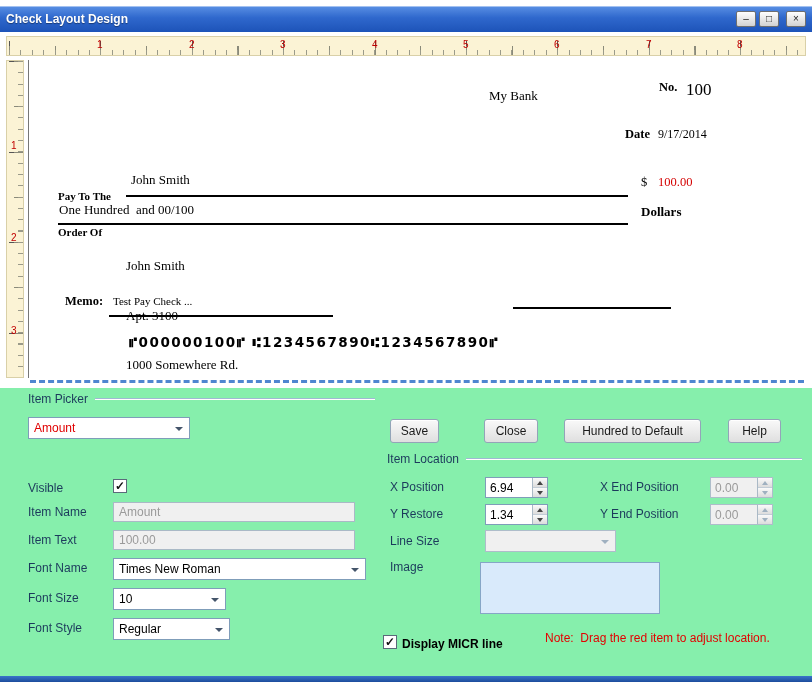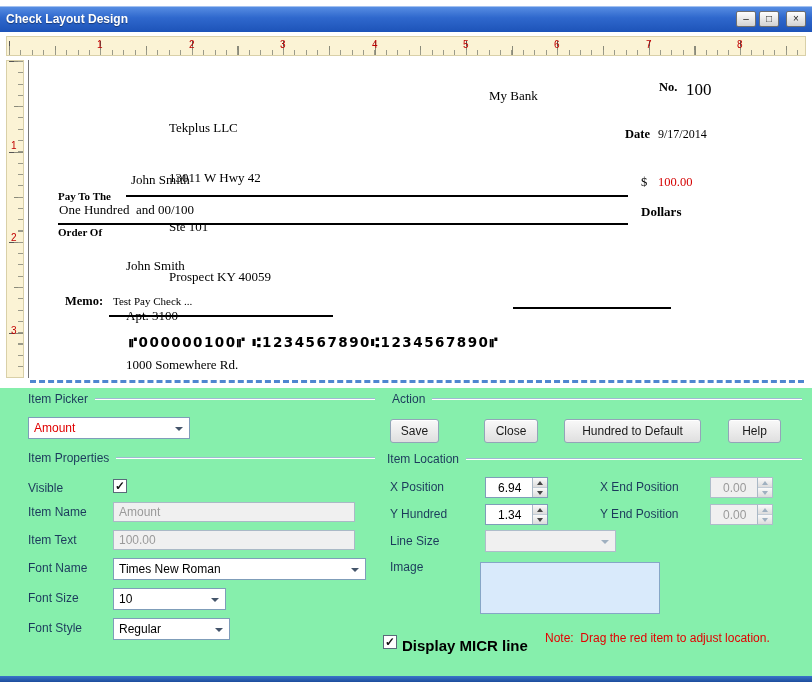--- a/index.html
+++ b/index.html
@@ -97,21 +97,21 @@
     border-top:4px solid #44546a; }
   .ddl.red { color:#e00000; }
   .ddl.disabled { background:#f0f0f0; color:#9a9a9a; border-color:#aebdca; cursor:default; }
   .ddl.disabled .arrow { border-top-color:#9fb0c0; }
 
   .tbox { position:absolute; height:20px; background:#f0f0f0; border:1px solid #aab9c6;
     font-size:12px; color:#9a9a9a; padding:2px 5px; white-space:pre; }
 
   .spinner { position:absolute; width:63px; height:21px; background:#fff;
     border:1px solid #7f9db9; display:flex; }
-  .spinner .val { flex:1; font-size:12px; padding:3px 0 0 12px; color:#000; }
+  .spinner .val { flex:1; font-size:12px; padding:3px 0 0 4px; color:#000; }
   .spinner .btns { width:15px; display:flex; flex-direction:column;
     border-left:1px solid #aab9c6; }
   .spinner .sb { flex:1; border:none; padding:0; background:linear-gradient(#fafafa,#dcdcdc);
     display:flex; align-items:center; justify-content:center; cursor:pointer; }
   .spinner .sb + .sb { border-top:1px solid #c2ccd6; }
   .tri-up { width:0; height:0; border-left:3px solid transparent;
     border-right:3px solid transparent; border-bottom:4px solid #444; }
   .tri-down { width:0; height:0; border-left:3px solid transparent;
     border-right:3px solid transparent; border-top:4px solid #444; }
   .spinner.disabled { background:#f0f0f0; border-color:#aebdca; }
@@ -119,21 +119,21 @@
   .spinner.disabled .tri-up { border-bottom-color:#9fb0c0; }
   .spinner.disabled .tri-down { border-top-color:#9fb0c0; }
 
   .cb { position:absolute; width:14px; height:14px; background:#fff;
     border:1px solid #5a6a7a; font-size:12px; line-height:12px; text-align:center;
     color:#111; font-weight:bold; cursor:pointer; }
 
   .imgbox { position:absolute; left:480px; top:174px; width:180px; height:52px;
     background:#d9eafb; border:1px solid #86a6c6; }
 
-  .micr-cb-label { position:absolute; left:402px; top:249px; font-size:15px;
+  .micr-cb-label { position:absolute; left:402px; top:249px; font-size:12px;
     font-weight:bold; color:#000; }
   .note { position:absolute; left:545px; top:243px; font-size:12px;
     color:#e30000; white-space:pre; }
 </style>
 </head>
 <body>
 
 <div class="window">
 
   <div class="titlebar">
@@ -156,26 +156,20 @@
     <span class="rnum" style="left:730px;top:2px">8</span>
   </div>
 
   <div class="ruler-v">
     <span class="rnum" style="left:4px;top:79px">1</span>
     <span class="rnum" style="left:4px;top:171px">2</span>
     <span class="rnum" style="left:4px;top:264px">3</span>
   </div>
 
   <div class="check">
-    <div class="t company">
-      <div>Tekplus LLC</div>
-      <div>13011 W Hwy 42</div>
-      <div>Ste 101</div>
-      <div>Prospect KY 40059</div>
-    </div>
     <span class="t bank">My Bank</span>
     <span class="t no-l">No.</span>
     <span class="t no-v">100</span>
     <span class="t date-l">Date</span>
     <span class="t date-v">9/17/2014</span>
     <div class="t payto">
       <div>Pay To The</div>
       <div>Order Of</div>
     </div>
     <span class="t payee">John Smith</span>
@@ -199,39 +193,31 @@
   </div>
 
   <div class="sel-line"></div>
 
   <div class="panel">
 
     <div class="ph" style="left:28px;top:4px;width:347px">
       <span>Item Picker</span>
       <span class="line"></span>
     </div>
-    <div class="ph" style="left:392px;top:4px;width:410px">
-      <span>Action</span>
-      <span class="line"></span>
-    </div>
 
     <div class="ddl red" style="left:28px;top:29px;width:162px">
       <span>Amount</span>
       <span class="arrow"></span>
     </div>
 
     <button class="btn" style="left:390px;top:31px;width:49px">Save</button>
     <button class="btn" style="left:484px;top:31px;width:54px">Close</button>
     <button class="btn" style="left:564px;top:31px;width:137px">Hundred to Default</button>
     <button class="btn" style="left:728px;top:31px;width:53px">Help</button>
 
-    <div class="ph" style="left:28px;top:63px;width:347px">
-      <span>Item Properties</span>
-      <span class="line"></span>
-    </div>
     <div class="ph" style="left:387px;top:64px;width:415px">
       <span>Item Location</span>
       <span class="line"></span>
     </div>
 
     <span class="pl" style="left:28px;top:93px">Visible</span>
     <div class="cb" style="left:113px;top:91px"><span>✓</span></div>
 
     <span class="pl" style="left:28px;top:117px">Item Name</span>
     <div class="tbox" style="left:113px;top:114px;width:242px">Amount</div>
@@ -275,21 +261,21 @@
       <span class="btns">
         <button class="sb">
             <span class="tri-up"></span>
           </button>
         <button class="sb">
             <span class="tri-down"></span>
           </button>
       </span>
     </div>
 
-    <span class="pl" style="left:390px;top:119px">Y Hundred</span>
+    <span class="pl" style="left:390px;top:119px">Y Restore</span>
     <div class="spinner" style="left:485px;top:116px">
       <span class="val">1.34</span>
       <span class="btns">
         <button class="sb">
             <span class="tri-up"></span>
           </button>
         <button class="sb">
             <span class="tri-down"></span>
           </button>
       </span>

